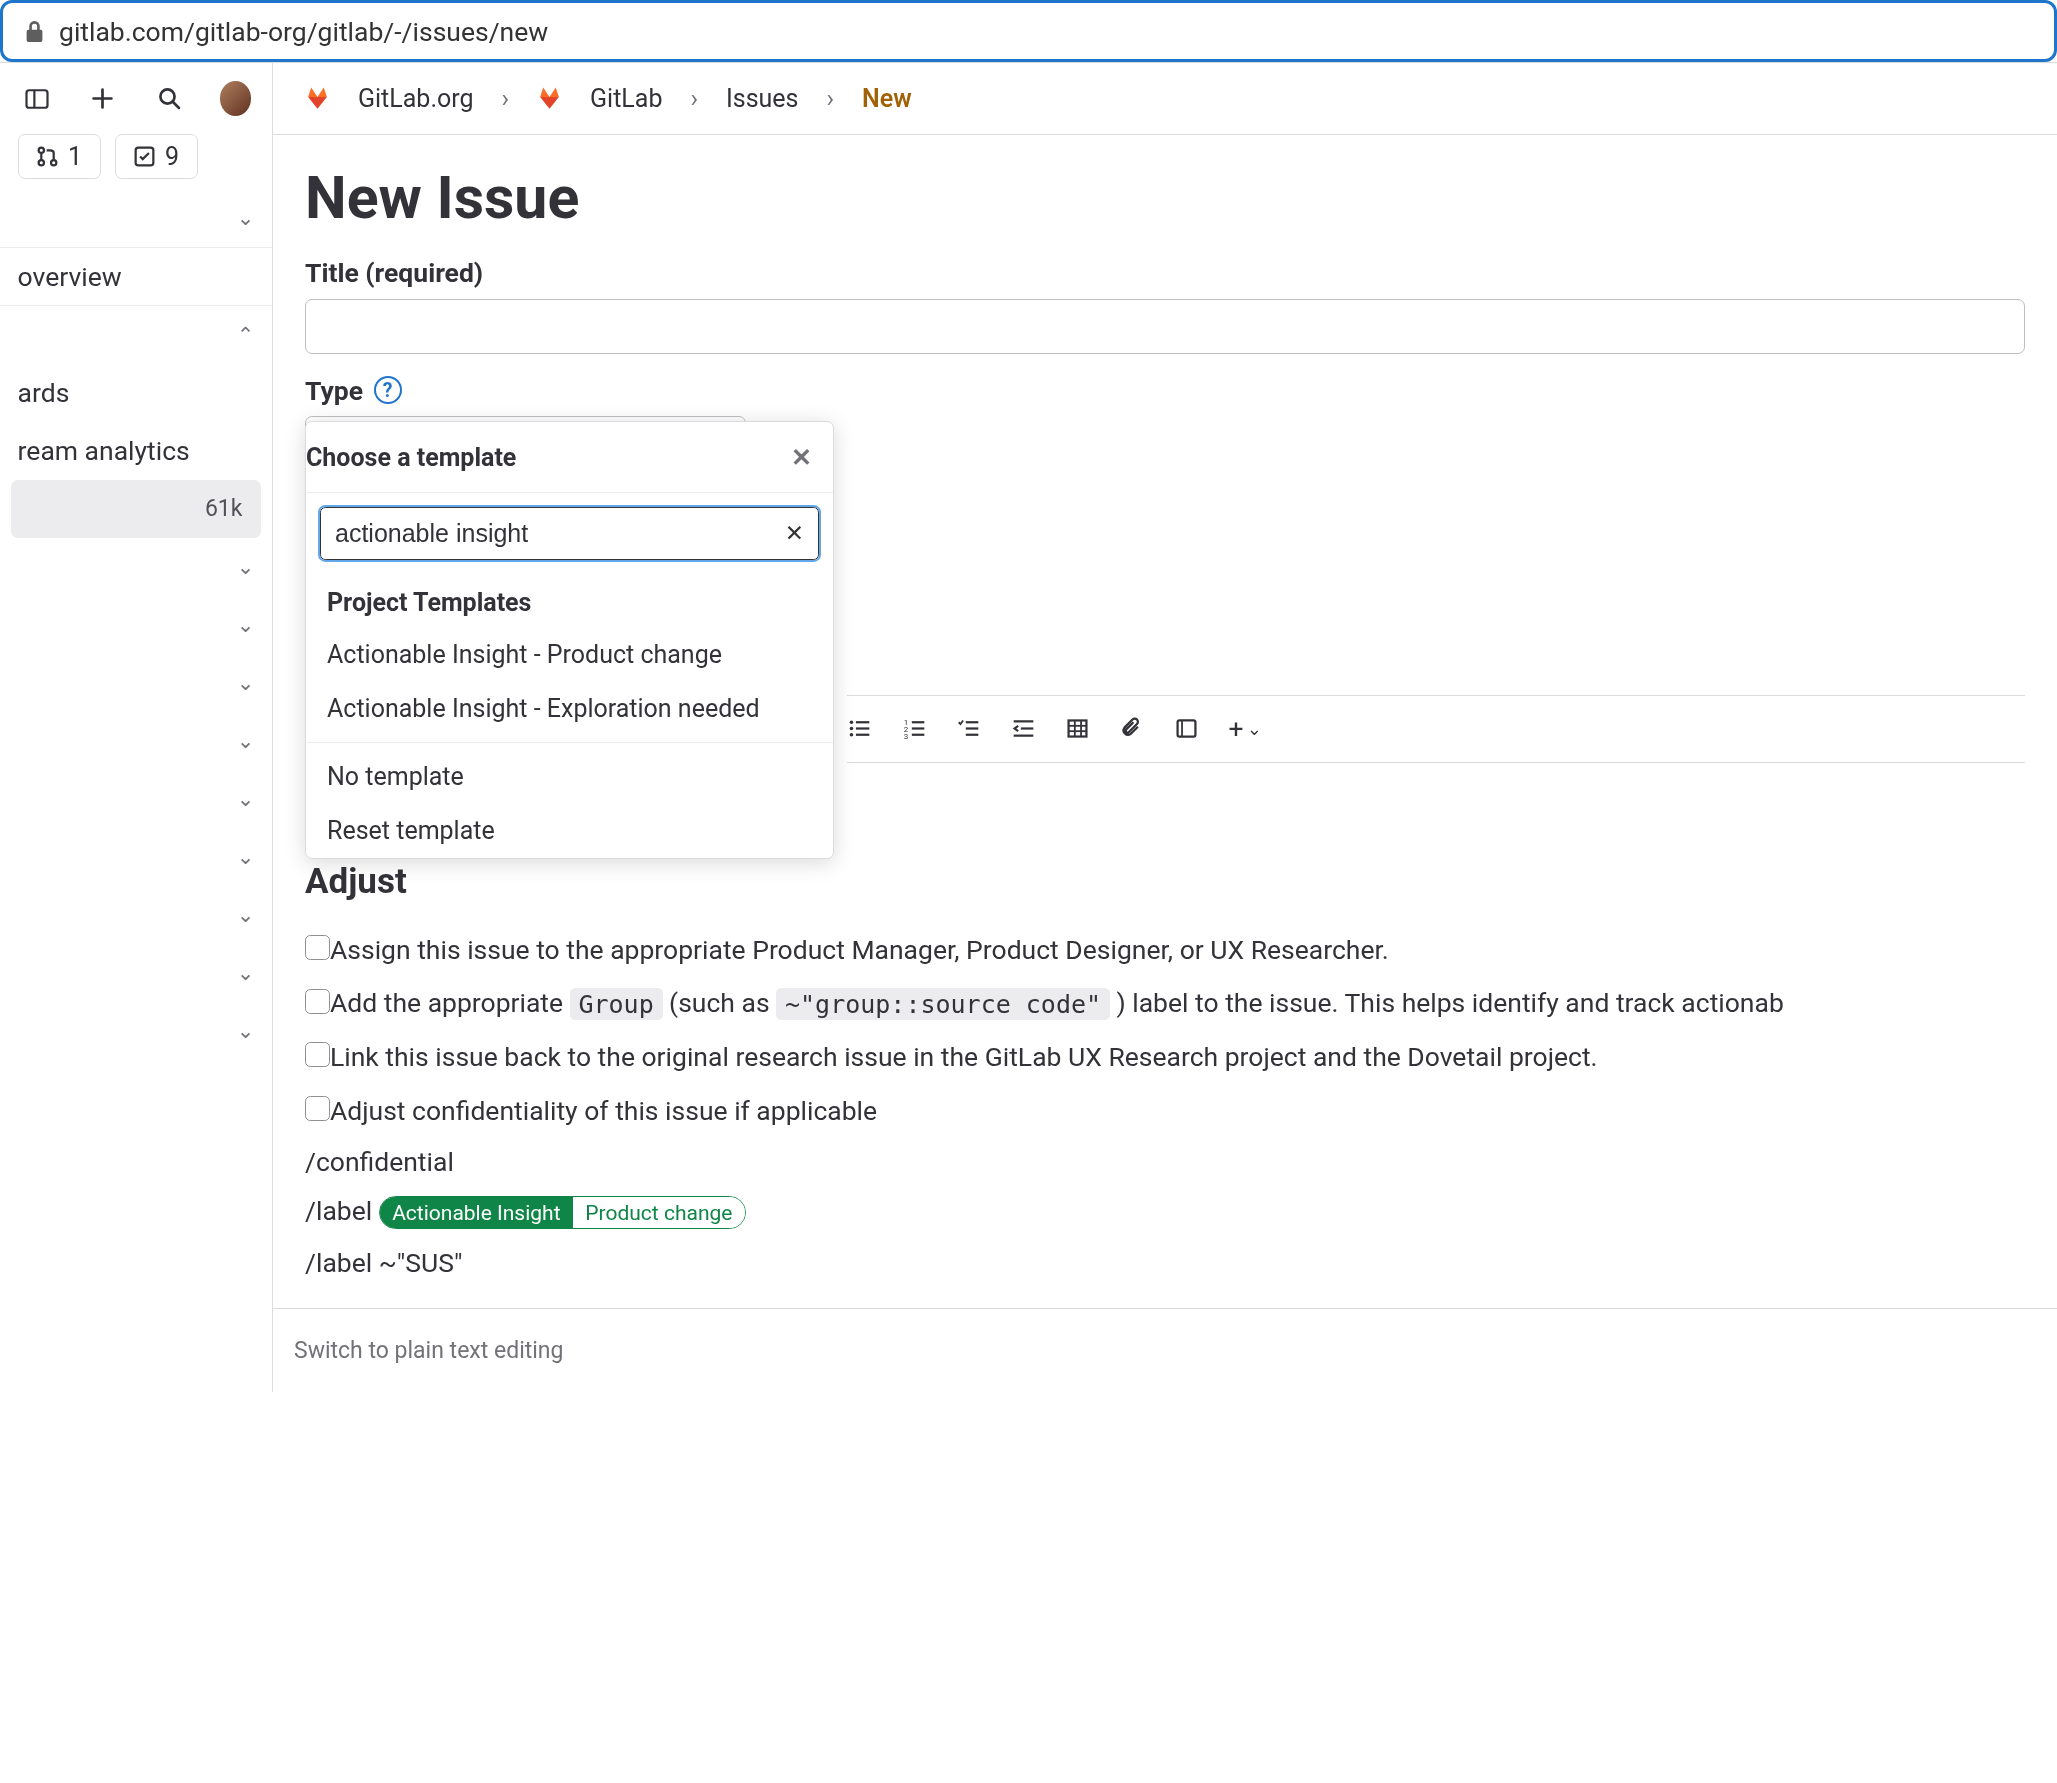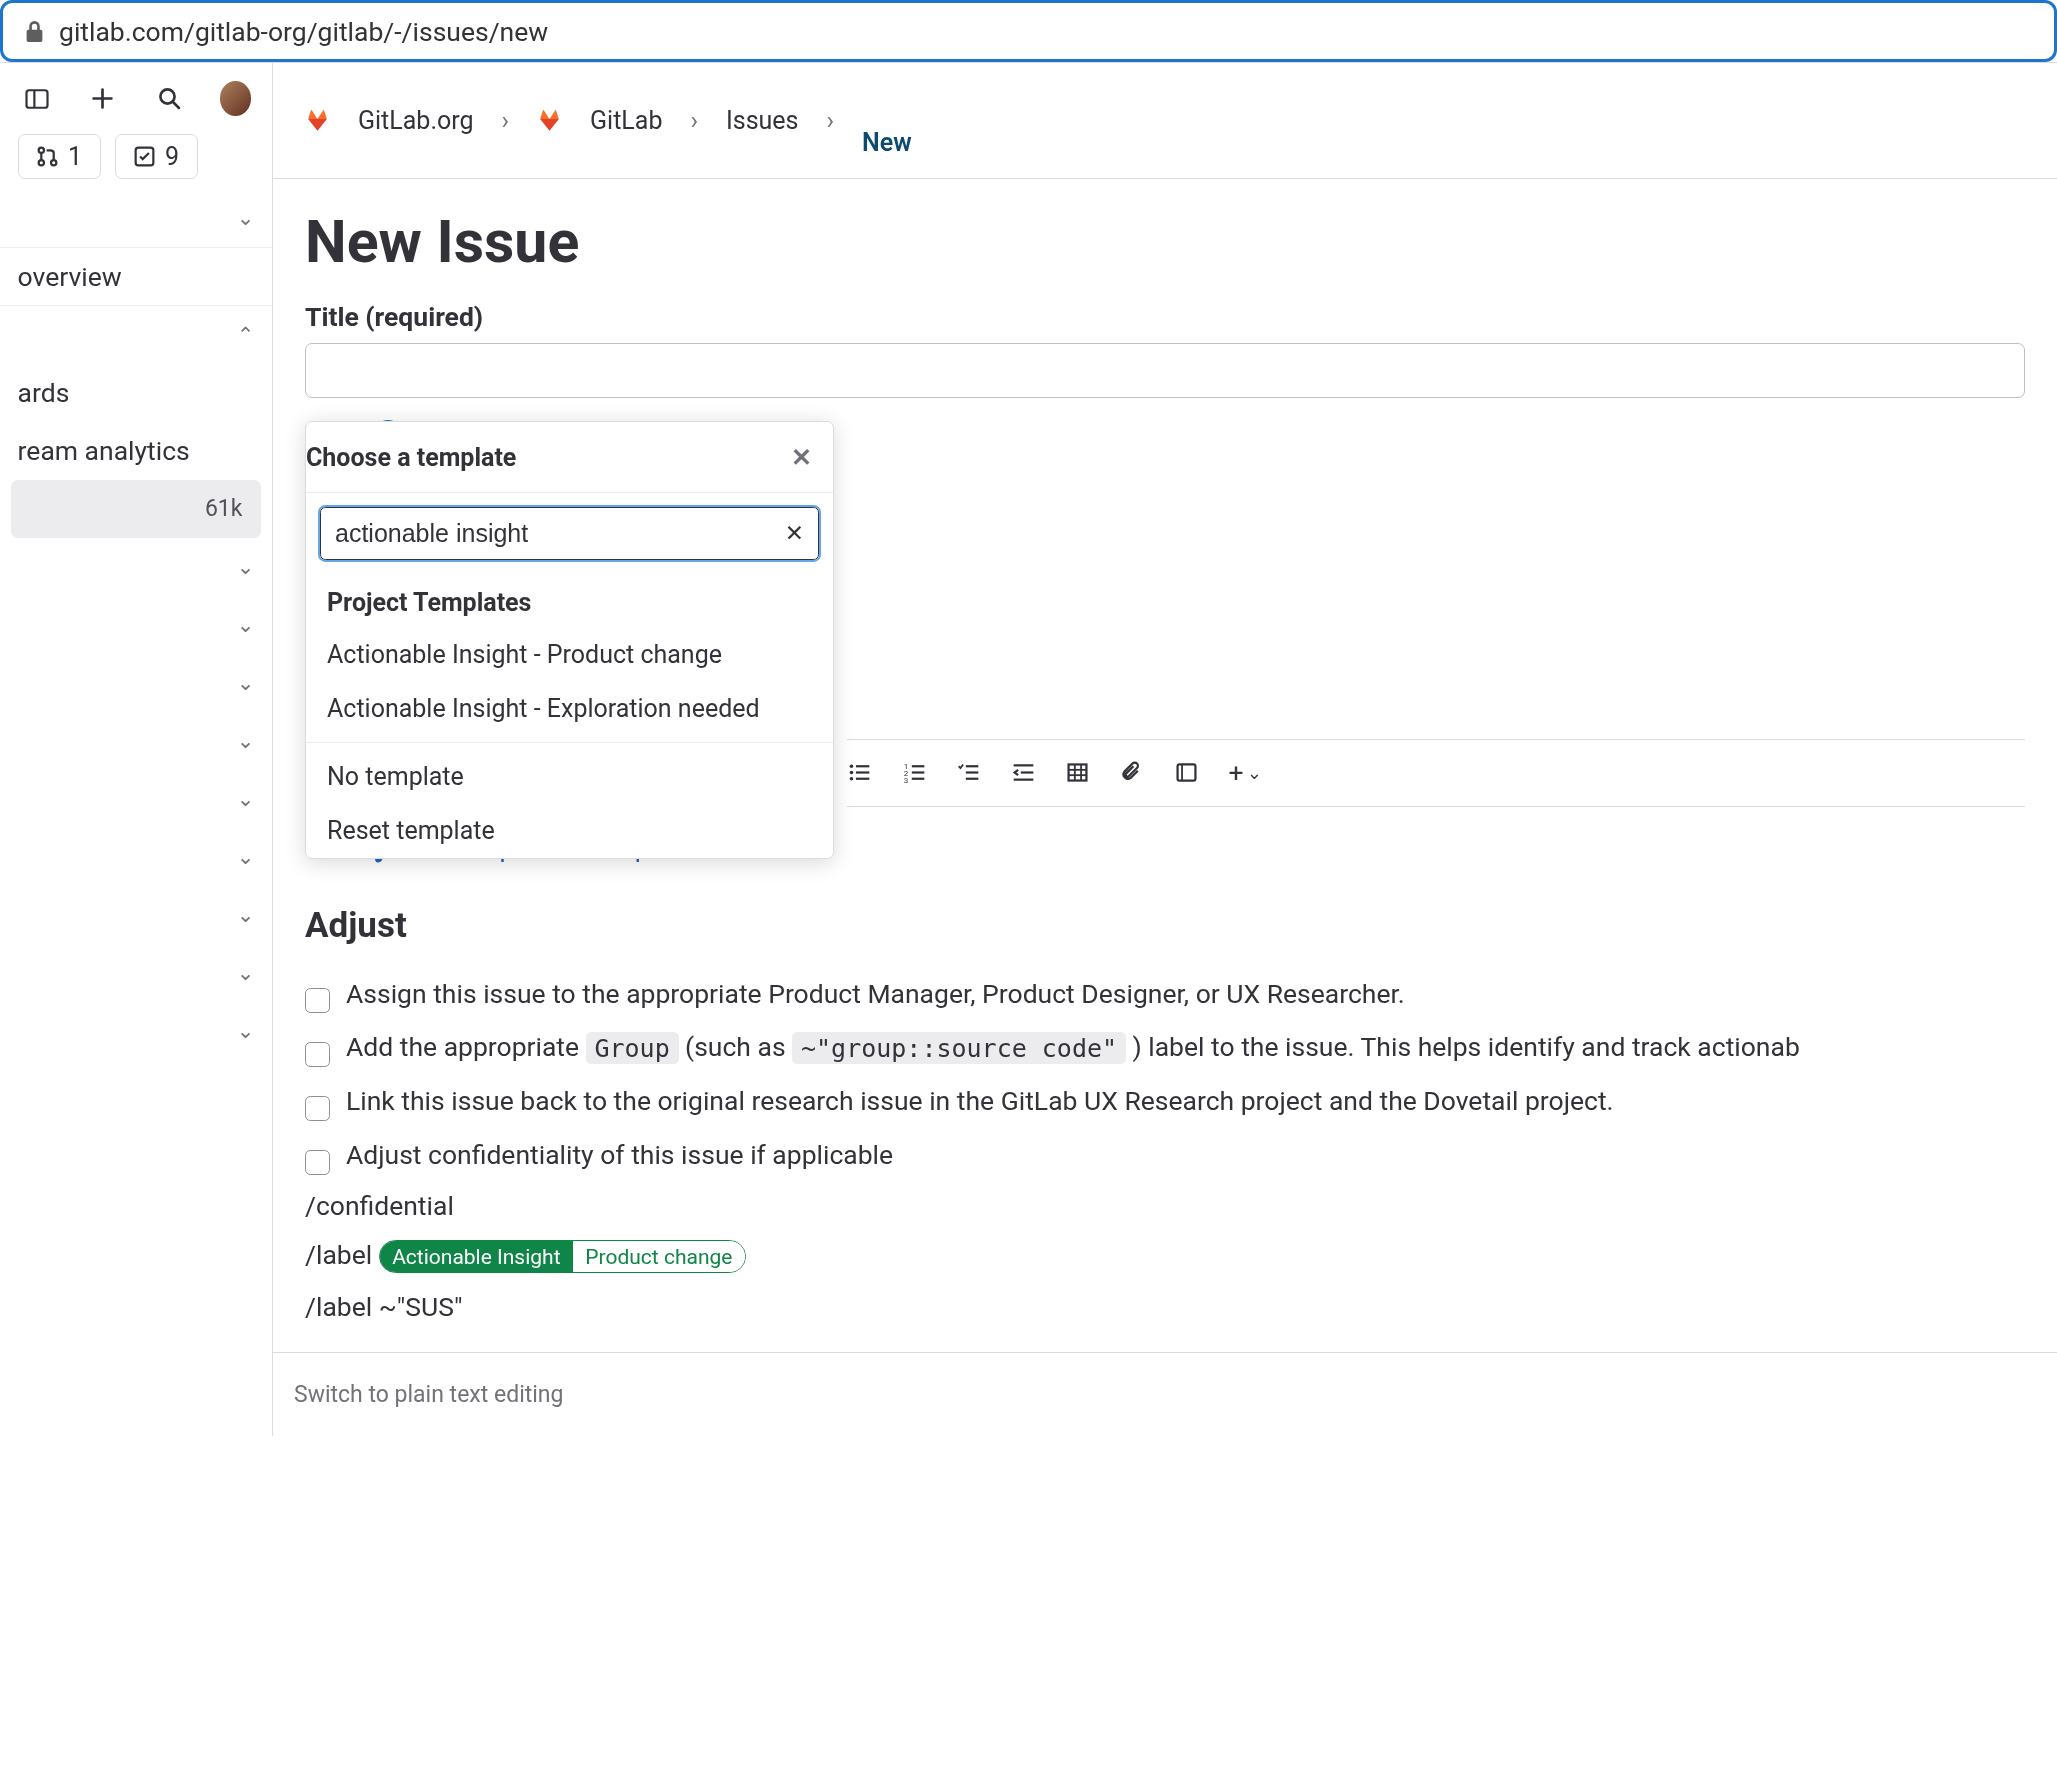--- a/index.html
+++ b/index.html
@@ -110,21 +110,21 @@
   .breadcrumb {
     display:flex;
     align-items:center;
     gap:28px;
     padding: 21px 32px;
     border-bottom:0.9px solid #dcdcde;
     font-size:25px;
     color:#737278;
   }
   .breadcrumb a { color:#333238; text-decoration:none; }
-  .breadcrumb .strong { color:#0c4a6e; font-weight:600;margin-top:44px; }
+  .breadcrumb .strong { color:#a16207; font-weight:600; }
   .gl-logo {
     width:25px;height:25px;
     display:inline-block;
   }
   .content {
     padding: 28px 32px 0 32px;
   }
   h1 { font-size:59px; font-weight:700; margin-bottom: 25px; }
   .label { font-size:26.5px; font-weight:700; margin: 21px 0 10.6px; display:flex; align-items:center; gap:10.6px;}
   .field-input {
@@ -224,21 +224,21 @@
   .content-body {
     padding-top: 17.6px;
   }
   .bullet-row {
     display:flex; align-items:center; gap:10.6px; padding: 7px 0 7px 32px;
     font-size:26.5px;
   }
   .link { color:#1068bf; text-decoration:none; }
   h2.tasks { font-size:35px; font-weight:700; margin: 35px 0 21px; }
   .task-row {
-    display:flex; align-items:flex-end; gap:16px; padding:7px 0;
+    display:flex; align-items:flex-start; padding:7px 0;
     font-size:26.5px; line-height:1.5;
   }
   .checkbox {
     width:25px;height:25px;border:1.8px solid #8f8f92;border-radius:5.3px;flex-shrink:0;margin-top:5.3px;
   }
   .code-chip {
     font-family: "SFMono-Regular", Consolas, monospace;
     background:#ececef;
     border-radius:5.3px;
     padding:1.8px 8.8px;

